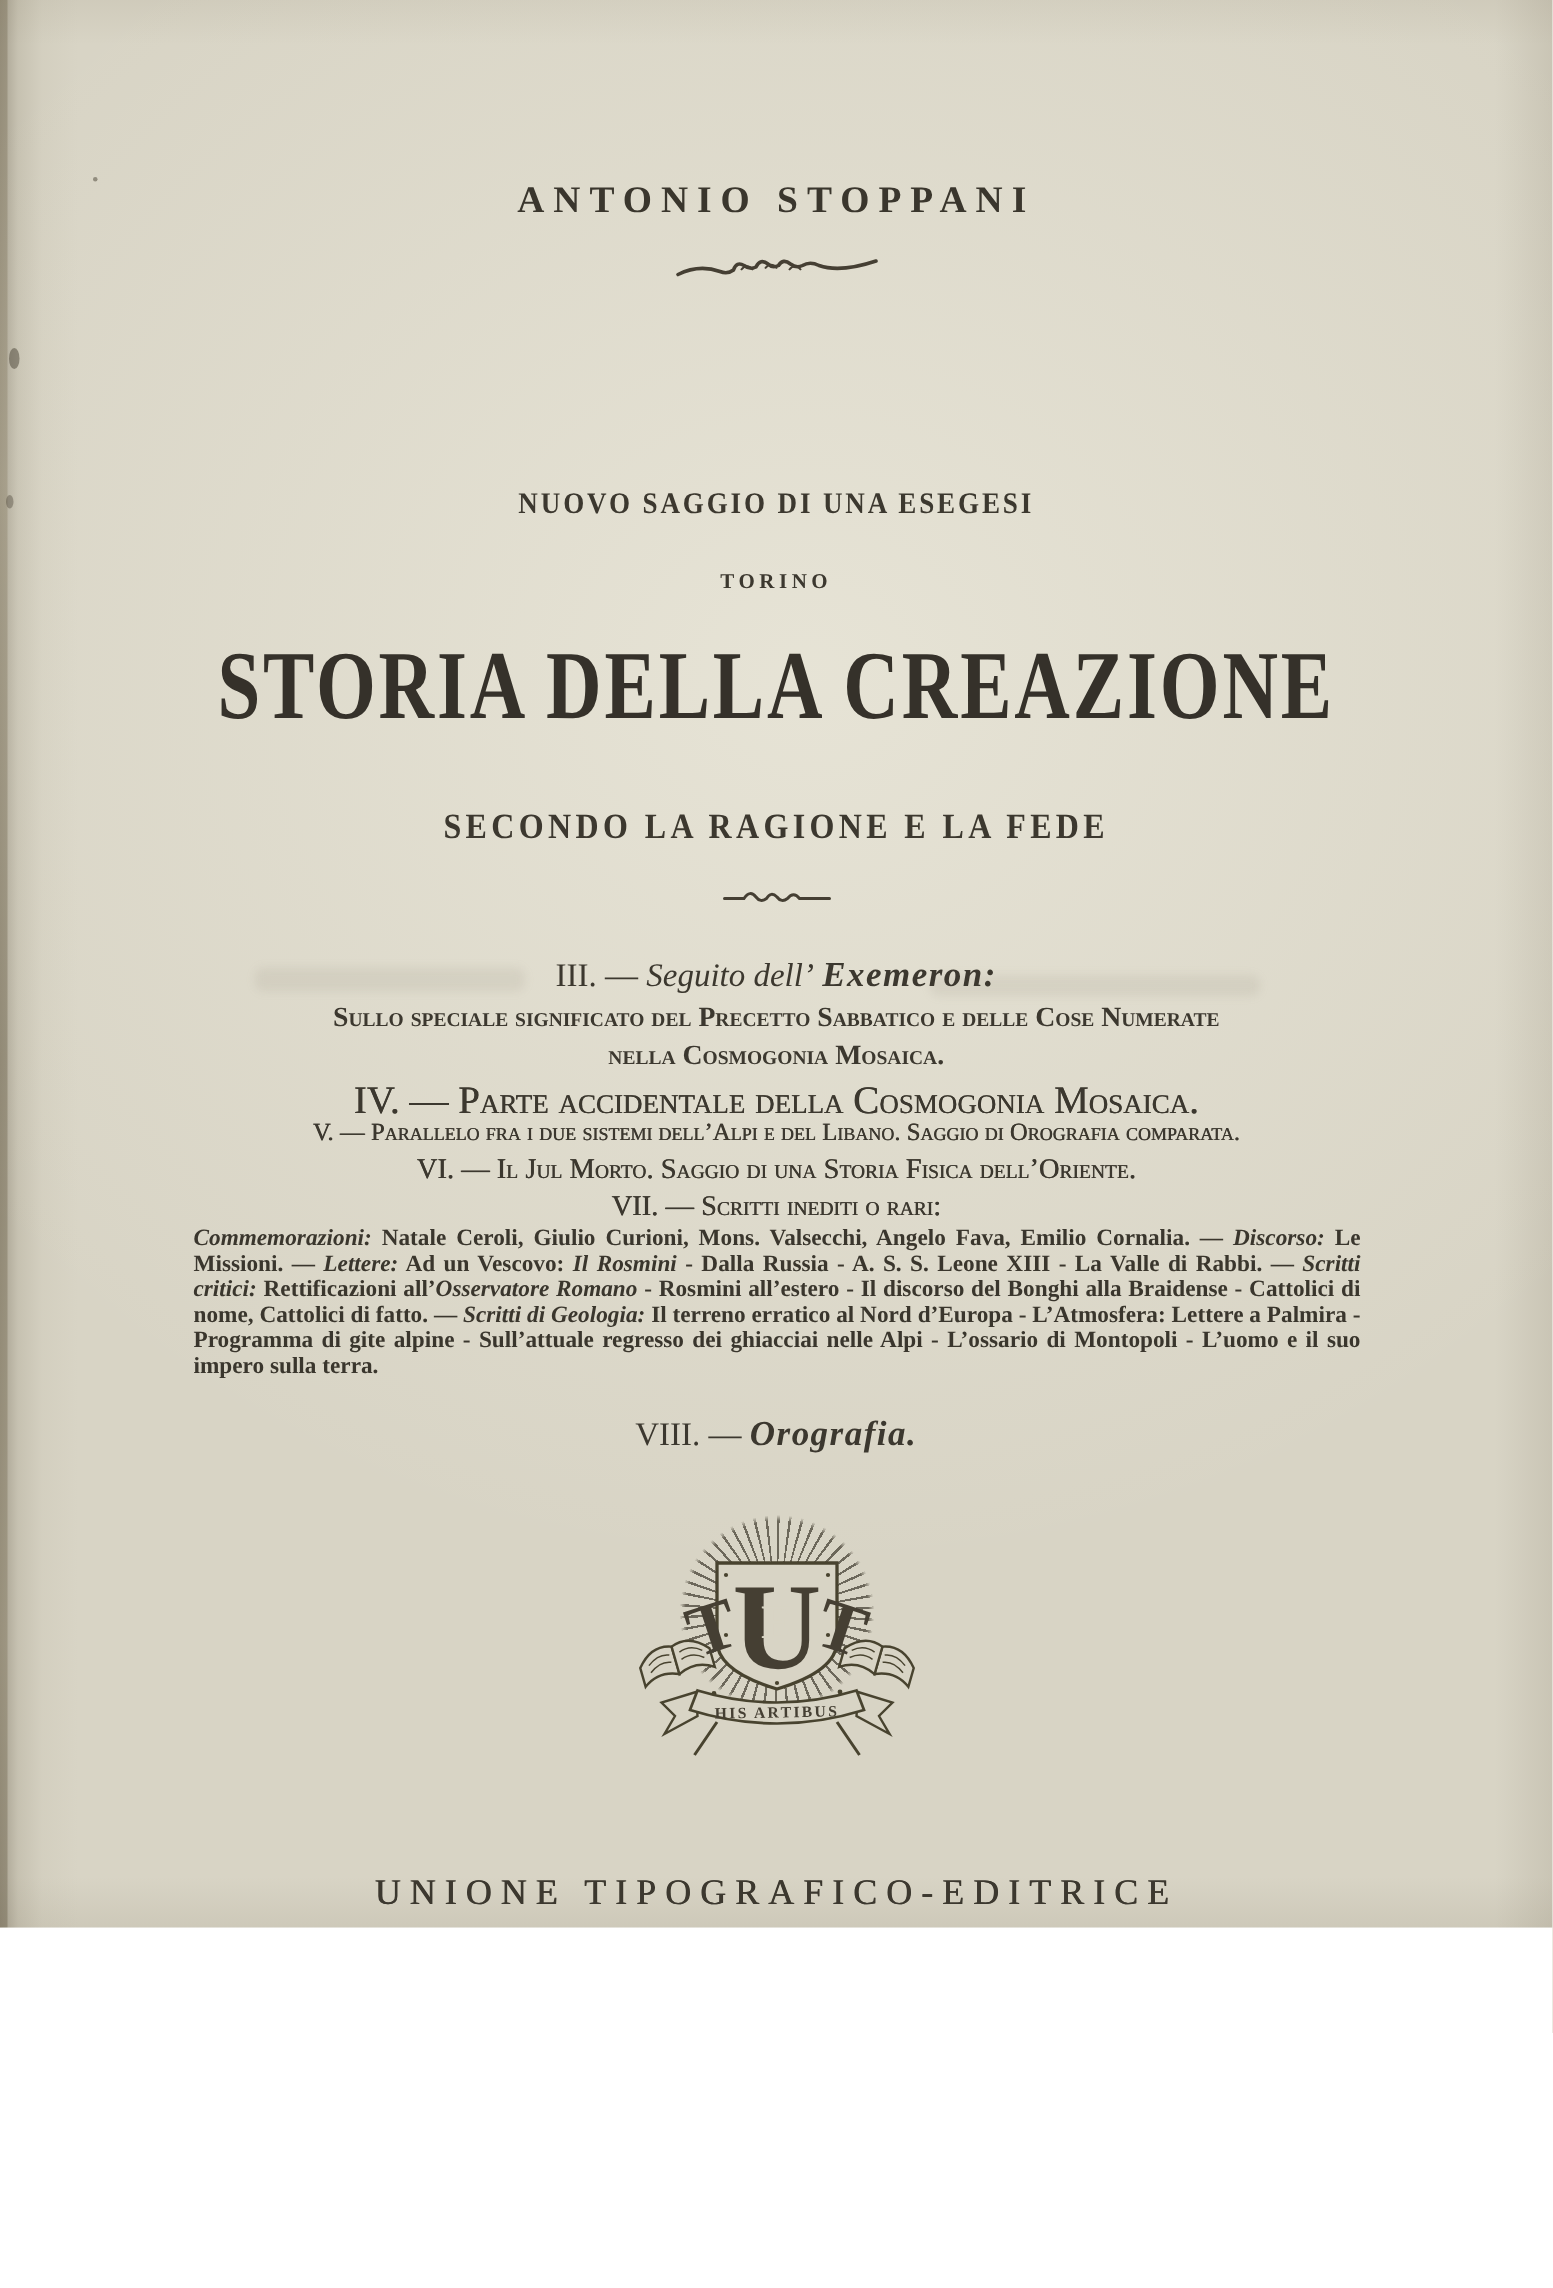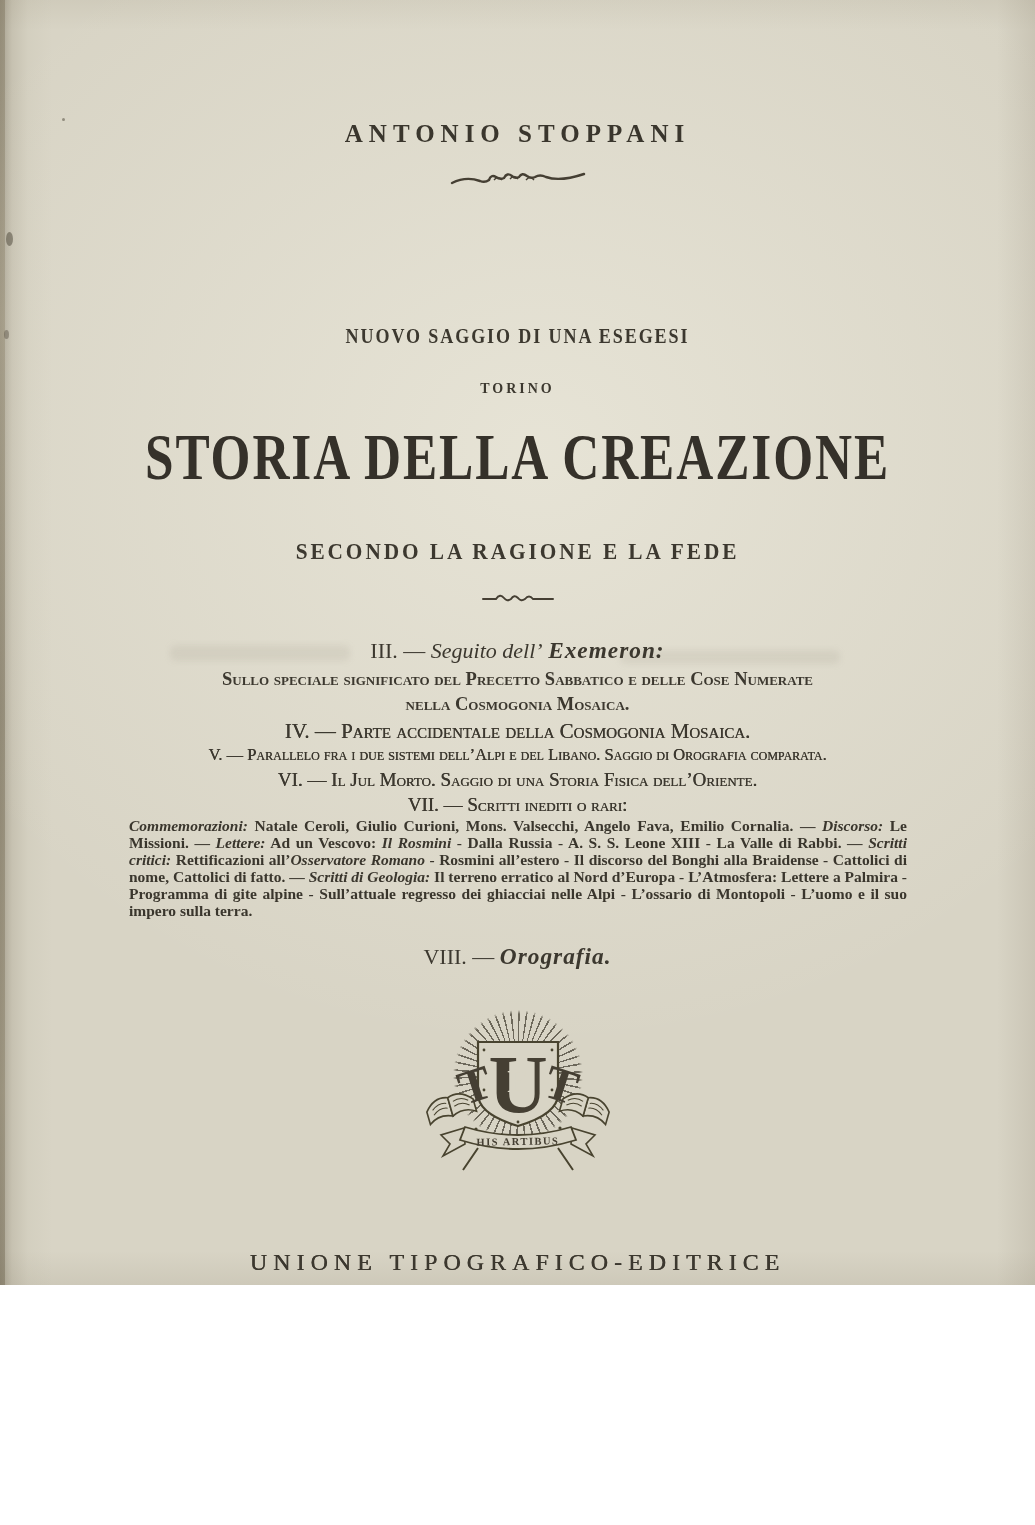--- a/index.html
+++ b/index.html
@@ -28,21 +28,21 @@
   .della{top:381px;font-size:14px;font-weight:bold;letter-spacing:3px;}
   .main-title{top:420px;font-size:54px;font-weight:bold;letter-spacing:2px;color:#35312a;
     transform:scale(.95,1.2);transform-origin:center top;}
   .subtitle2{top:538px;font-size:22px;font-weight:bold;letter-spacing:3px;transform:scale(.97,1.08);}
   .orn2{top:590px;}
 
   .sc{font-variant:small-caps;}
   .toc-h3{top:637px;font-size:22px;}
   .toc-3a{top:669px;font-size:18.5px;font-weight:bold;}
   .toc-3b{top:694px;font-size:18.5px;font-weight:bold;}
-  .toc-4{top:719px;font-size:21px;text-shadow:.3px 0 0 currentColor;}
+  .toc-4{top:719px;font-size:26px;text-shadow:.3px 0 0 currentColor;}
   .toc-5{top:745px;font-size:16.5px;text-shadow:.3px 0 0 currentColor;}
   .toc-6{top:769px;font-size:19px;text-shadow:.3px 0 0 currentColor;}
   .toc-7{top:794px;font-size:19px;text-shadow:.3px 0 0 currentColor;}
   .toc-details{position:absolute;top:817px;left:129px;width:778px;
     font-size:15.5px;line-height:17px;font-weight:bold;text-align:justify;color:#3a362d;}
   .toc-h8{top:943px;font-size:22px;}
   .seg-i{font-style:italic;}
   .seg-b{font-weight:bold;font-style:italic;font-size:1.06em;letter-spacing:1px;}
 
   .bleed{position:absolute;background:rgba(140,133,114,0.12);filter:blur(3px);border-radius:6px;}

